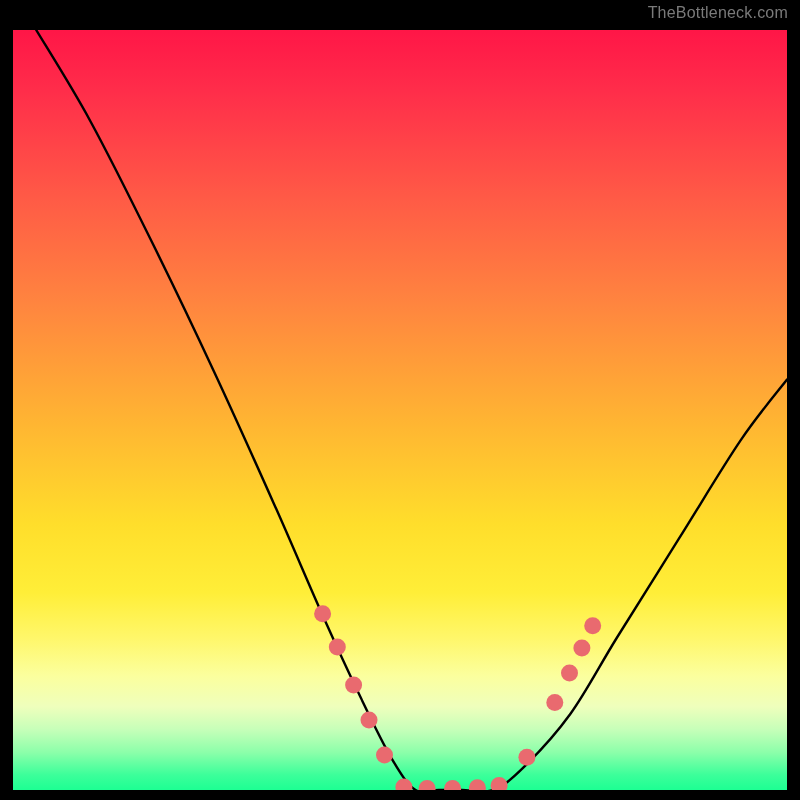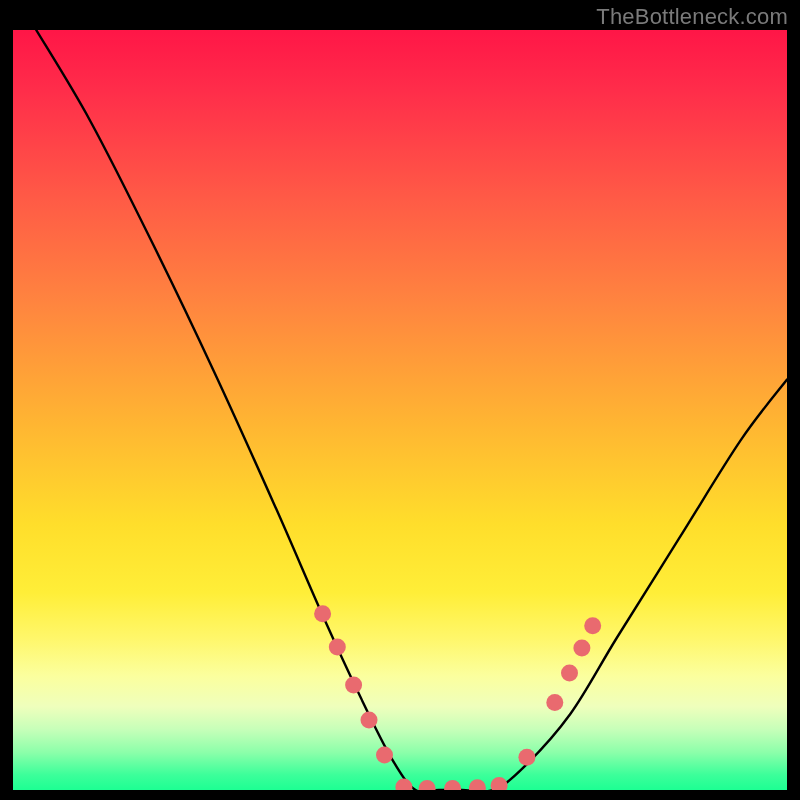--- a/index.html
+++ b/index.html
@@ -41,21 +41,21 @@
       #8dffaa 95%,
       #3cff9a 98%,
       #1dff93 100%
     );
   }
   .watermark {
     position: absolute;
     top: 4px;
     right: 12px;
     color: #7a7a7a;
-    font-size: 22px;
+    font-size: 16px;
     font-weight: 500;
     letter-spacing: 0.2px;
   }
   svg.curve {
     position: absolute;
     left: 0;
     top: 0;
   }
 </style>
 </head>

